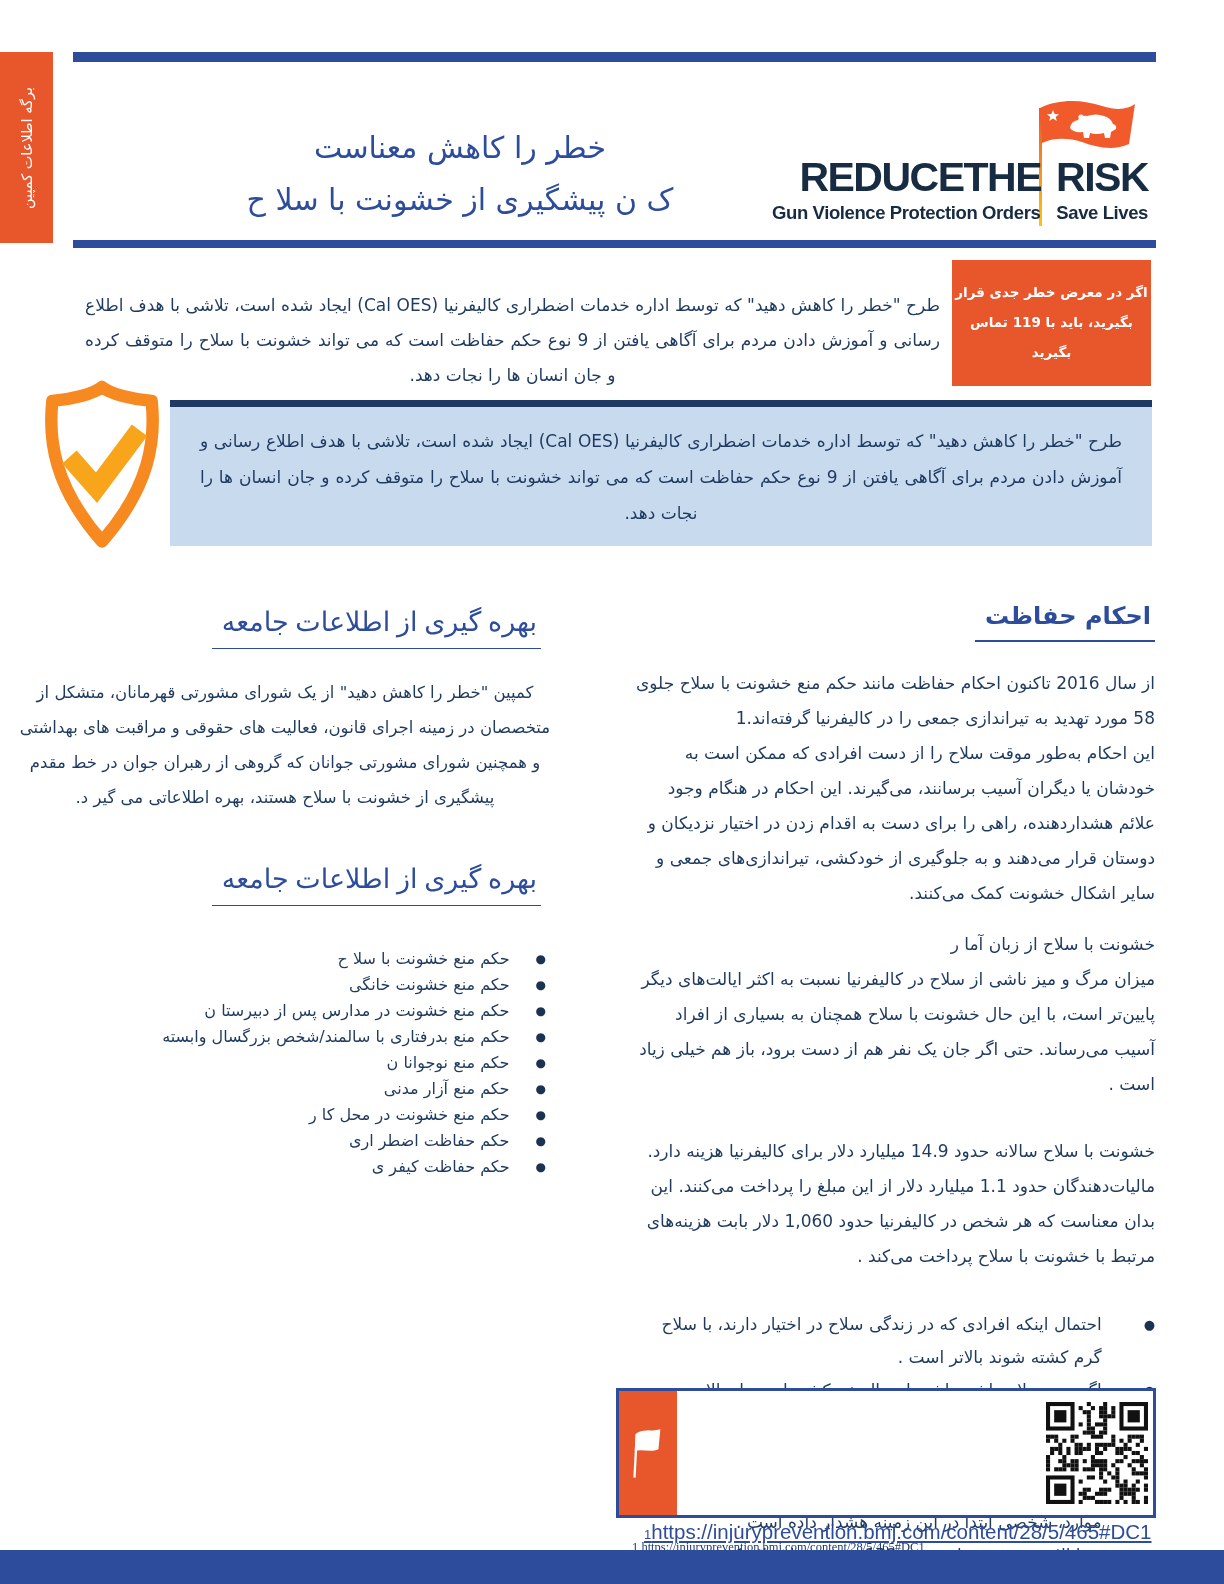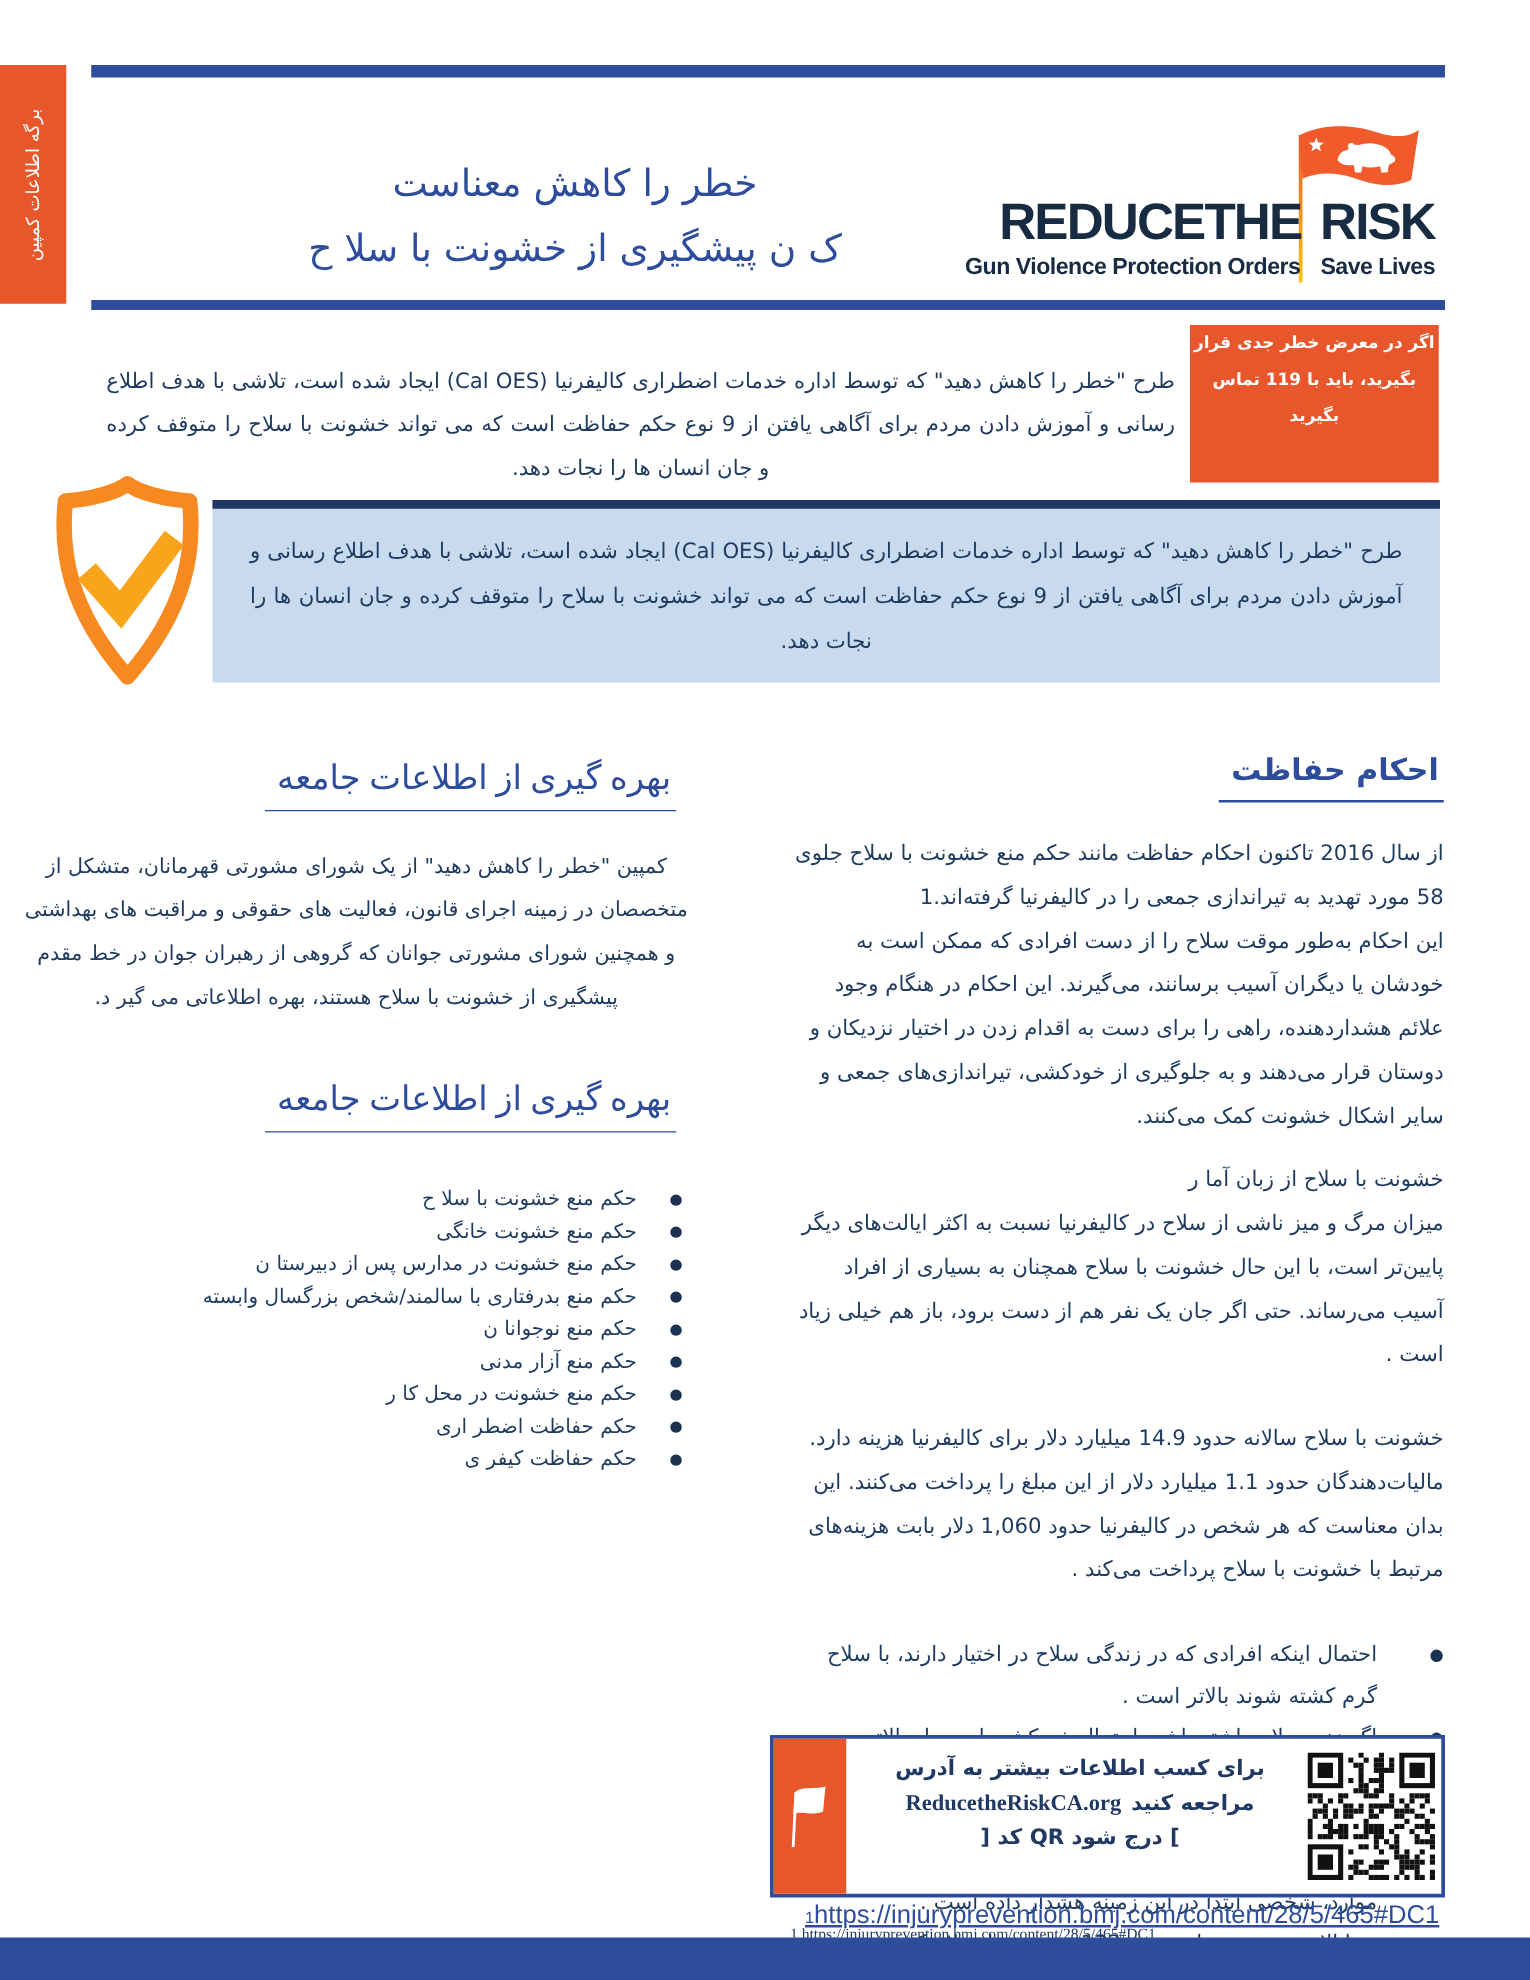--- a/index.html
+++ b/index.html
@@ -31,21 +31,21 @@
   .logo-word .gap { width:15px; }
   .logo-tag { position:absolute; top:102px; right:0; display:flex; direction:ltr; align-items:baseline;
               color:#172B42; font-weight:bold; font-size:18.5px; letter-spacing:-.4px; }
   .logo-tag .gap { width:16px; }
   .logo-pole { position:absolute; right:106px; top:8px; width:3px; height:118px;
                background:linear-gradient(#E8572C 0%, #F7941D 55%, #FFC20E 100%); }
   .logo-flag { position:absolute; right:12px; top:-4px; width:100px; height:62px; }
 
   
   .alert-box { left:952px; top:260px; width:199px; height:126px; background:#E8572C;
-               color:#fff; display:flex; align-items:flex-start; justify-content:center;
+               color:#fff; display:flex; align-items:center; justify-content:center;
                text-align:center; font-size:13.5px; font-weight:bold; line-height:2.2;
                direction:rtl; padding:0 0; }
 
   
   .intro { left:85px; top:288px; width:855px; direction:rtl; color:#1F3A5F;
            font-size:17px; line-height:35px; text-align:justify; text-align-last:center; }
 
   
   .shield { left:33px; top:376px; width:138px; height:182px; }
   .hbox { left:170px; top:400px; width:982px; height:146px; background:#C8DAEE;
@@ -233,34 +233,20 @@
       </div>
     </div>
   </div>
 
   <div class="abs footer-box">
     <div class="footer-flag">
       <svg width="38" height="58" viewBox="0 0 40 60">
         <rect x="7" y="10" width="2.4" height="46" fill="#fff" transform="rotate(3 8 10)"></rect>
         <path d="M7 10 C14 4 22 8 33 5 L31 26 C22 30 14 25 6 28 Z" fill="#fff"></path>
       </svg>
-    </div>
-    <div class="footer-text">
-      <div>برای کسب اطلاعات بیشتر به آدرس</div>
-      <div class="ft-row">
-        <span class="ft-url">ReducetheRiskCA.org</span>
-        <span dir="rtl">مراجعه کنید</span>
-      </div>
-      <div class="qr-cap">
-        <span>]</span>
-        <span dir="rtl">کد</span>
-        <span>QR</span>
-        <span dir="rtl">درج شود</span>
-        <span>[</span>
-      </div>
     </div>
     <div class="footer-qr" id="qr"><svg xmlns="http://www.w3.org/2000/svg" width="102" height="102" viewBox="0 0 100 100">
           <rect width="100" height="100" fill="#fff"></rect>
           <rect x="0" y="32" width="4" height="4" fill="#111"></rect>
           <rect x="0" y="36" width="4" height="4" fill="#111"></rect>
           <rect x="0" y="52" width="4" height="4" fill="#111"></rect>
           <rect x="0" y="56" width="4" height="4" fill="#111"></rect>
           <rect x="0" y="60" width="4" height="4" fill="#111"></rect>
           <rect x="0" y="64" width="4" height="4" fill="#111"></rect>
           <rect x="4" y="32" width="4" height="4" fill="#111"></rect>

